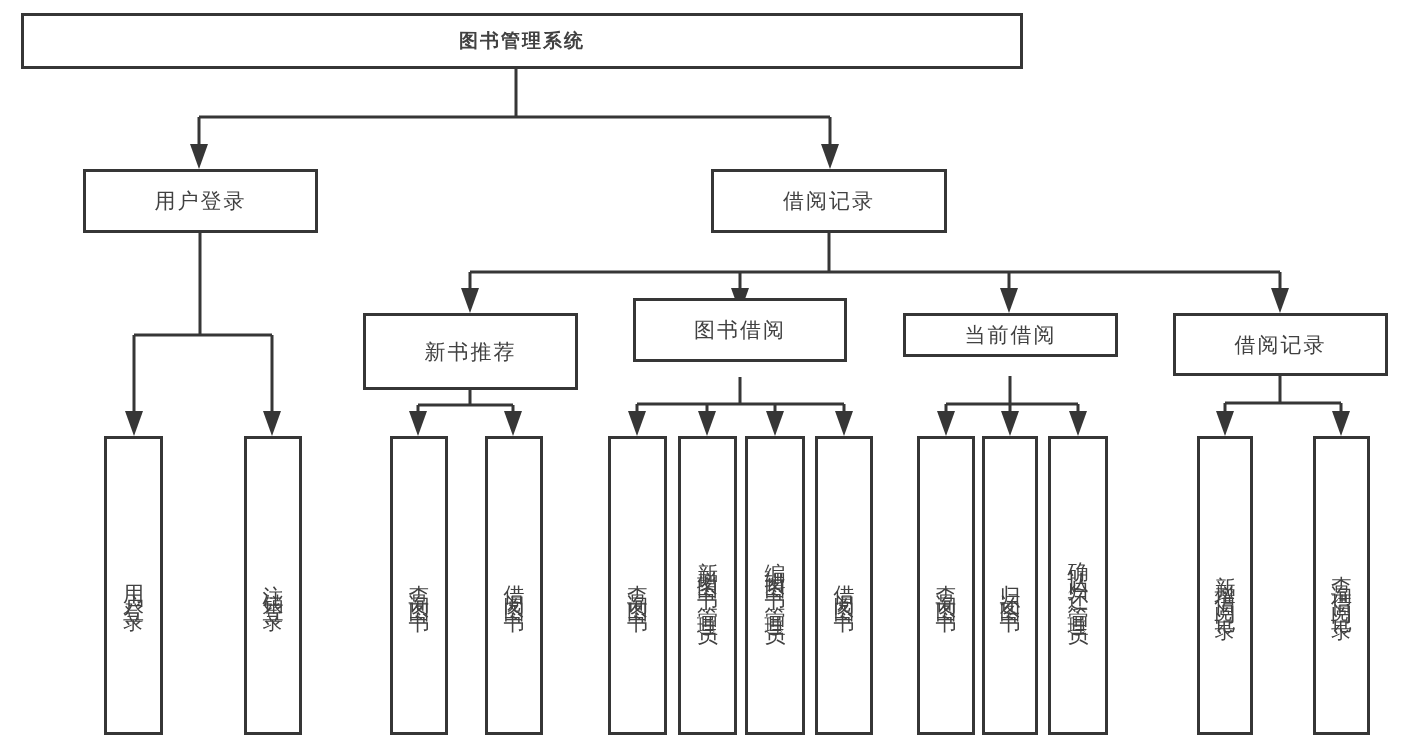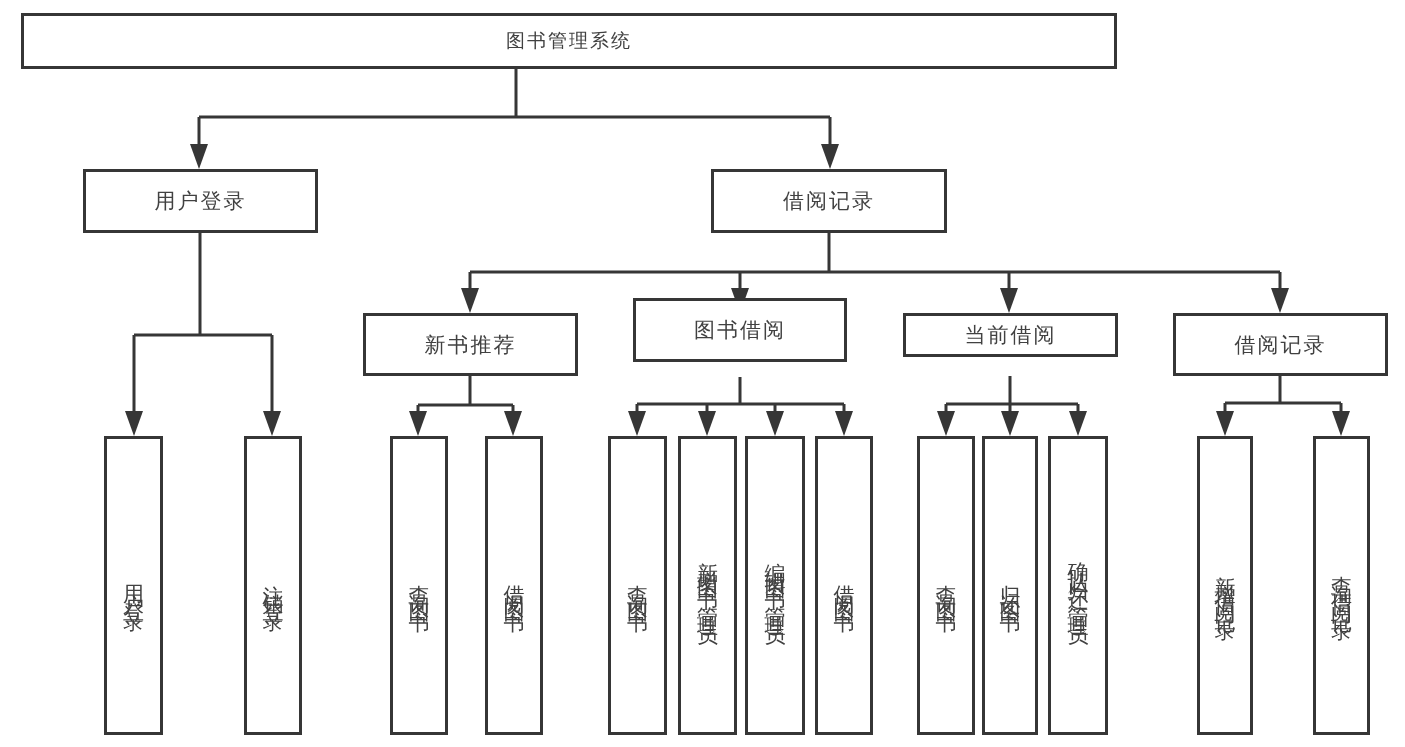--- a/index.html
+++ b/index.html
@@ -97,32 +97,32 @@
 
       <polygon points="937,411 955,411 946,436"></polygon>
       <polygon points="1001,411 1019,411 1010,436"></polygon>
       <polygon points="1069,411 1087,411 1078,436"></polygon>
 
       <polygon points="1216,411 1234,411 1225,436"></polygon>
       <polygon points="1332,411 1350,411 1341,436"></polygon>
     </g>
   </svg>
 
-  <div class="node" style="left:21px; top:13px; width:1096px; height:56px;">
+  <div class="node" style="left:21px; top:13px; width:1002px; height:56px;font-weight:bold;">
     <span class="h-label root-label">图书管理系统</span>
   </div>
 
   <div class="node" style="left:83px; top:169px; width:235px; height:64px;">
     <span class="h-label">用户登录</span>
   </div>
   <div class="node" style="left:711px; top:169px; width:236px; height:64px;">
     <span class="h-label">借阅记录</span>
   </div>
 
-  <div class="node" style="left:363px; top:313px; width:215px; height:63px;text-align:center;">
+  <div class="node" style="left:363px; top:313px; width:215px; height:77px;text-align:center;">
     <span class="h-label">新书推荐</span>
   </div>
   <div class="node" style="left:633px; top:298px; width:214px; height:64px;">
     <span class="h-label">图书借阅</span>
   </div>
   <div class="node" style="left:903px; top:313px; width:215px; height:44px;">
     <span class="h-label">当前借阅</span>
   </div>
   <div class="node" style="left:1173px; top:313px; width:215px; height:63px;">
     <span class="h-label">借阅记录</span>

